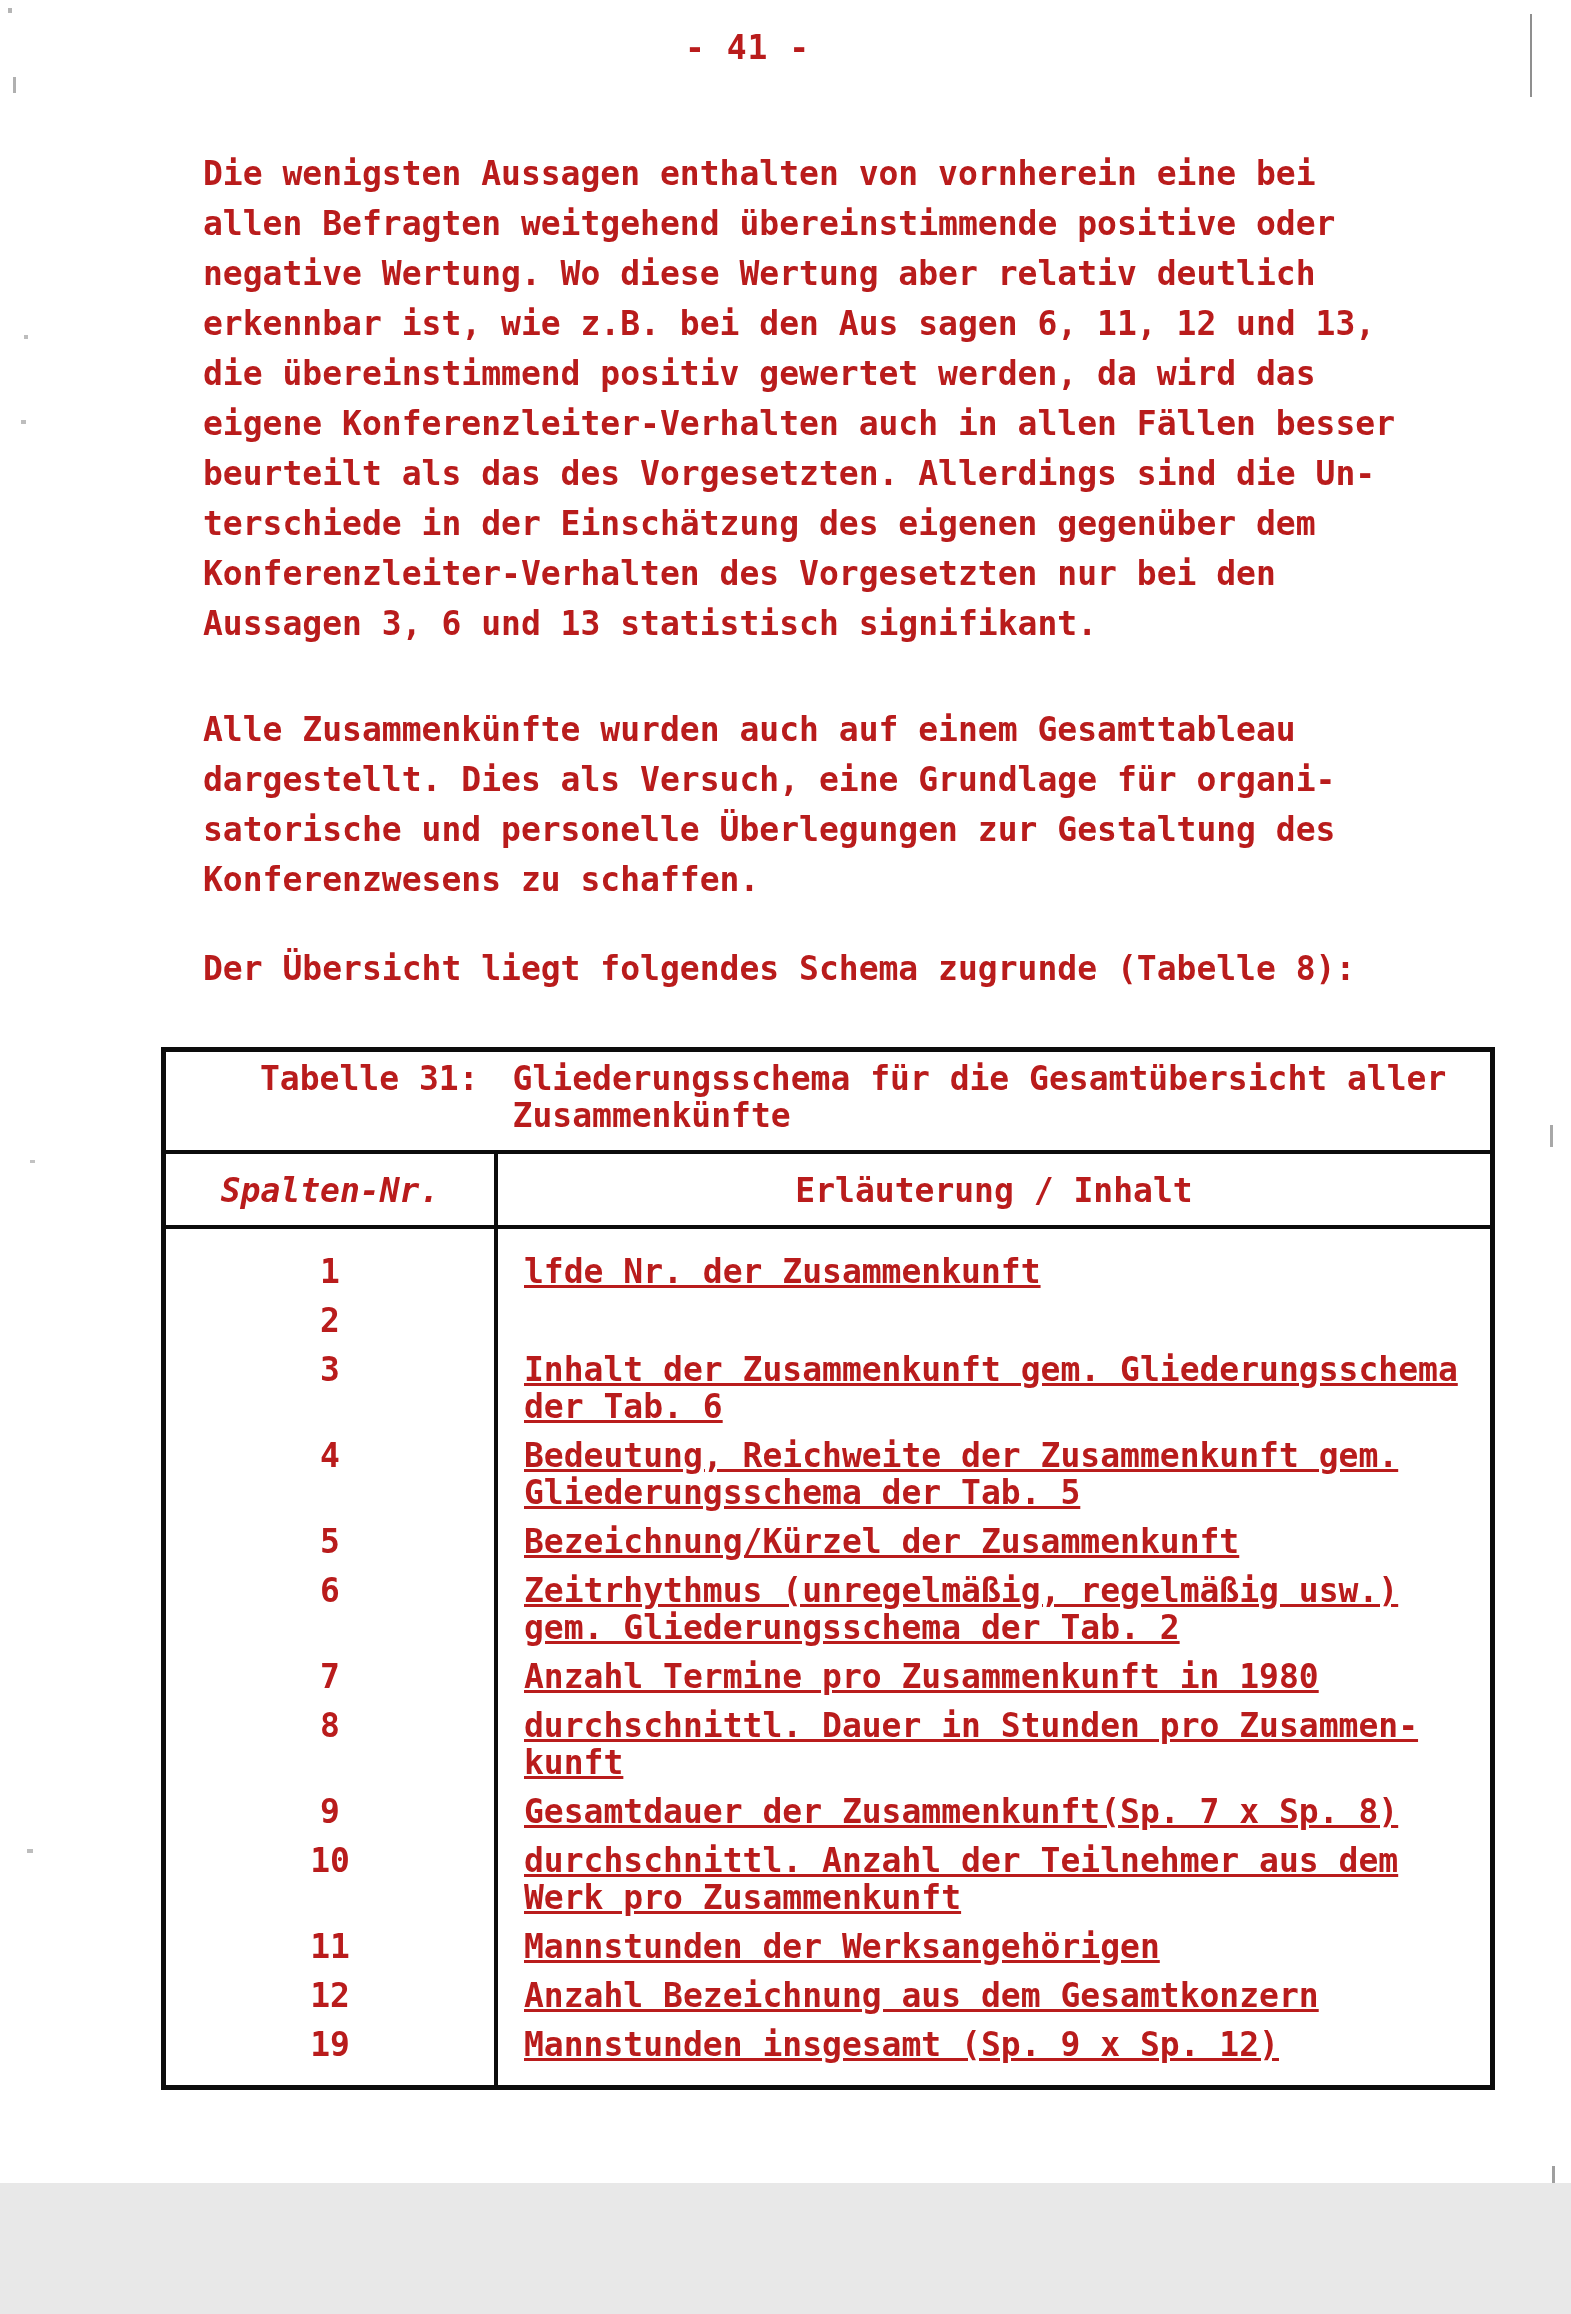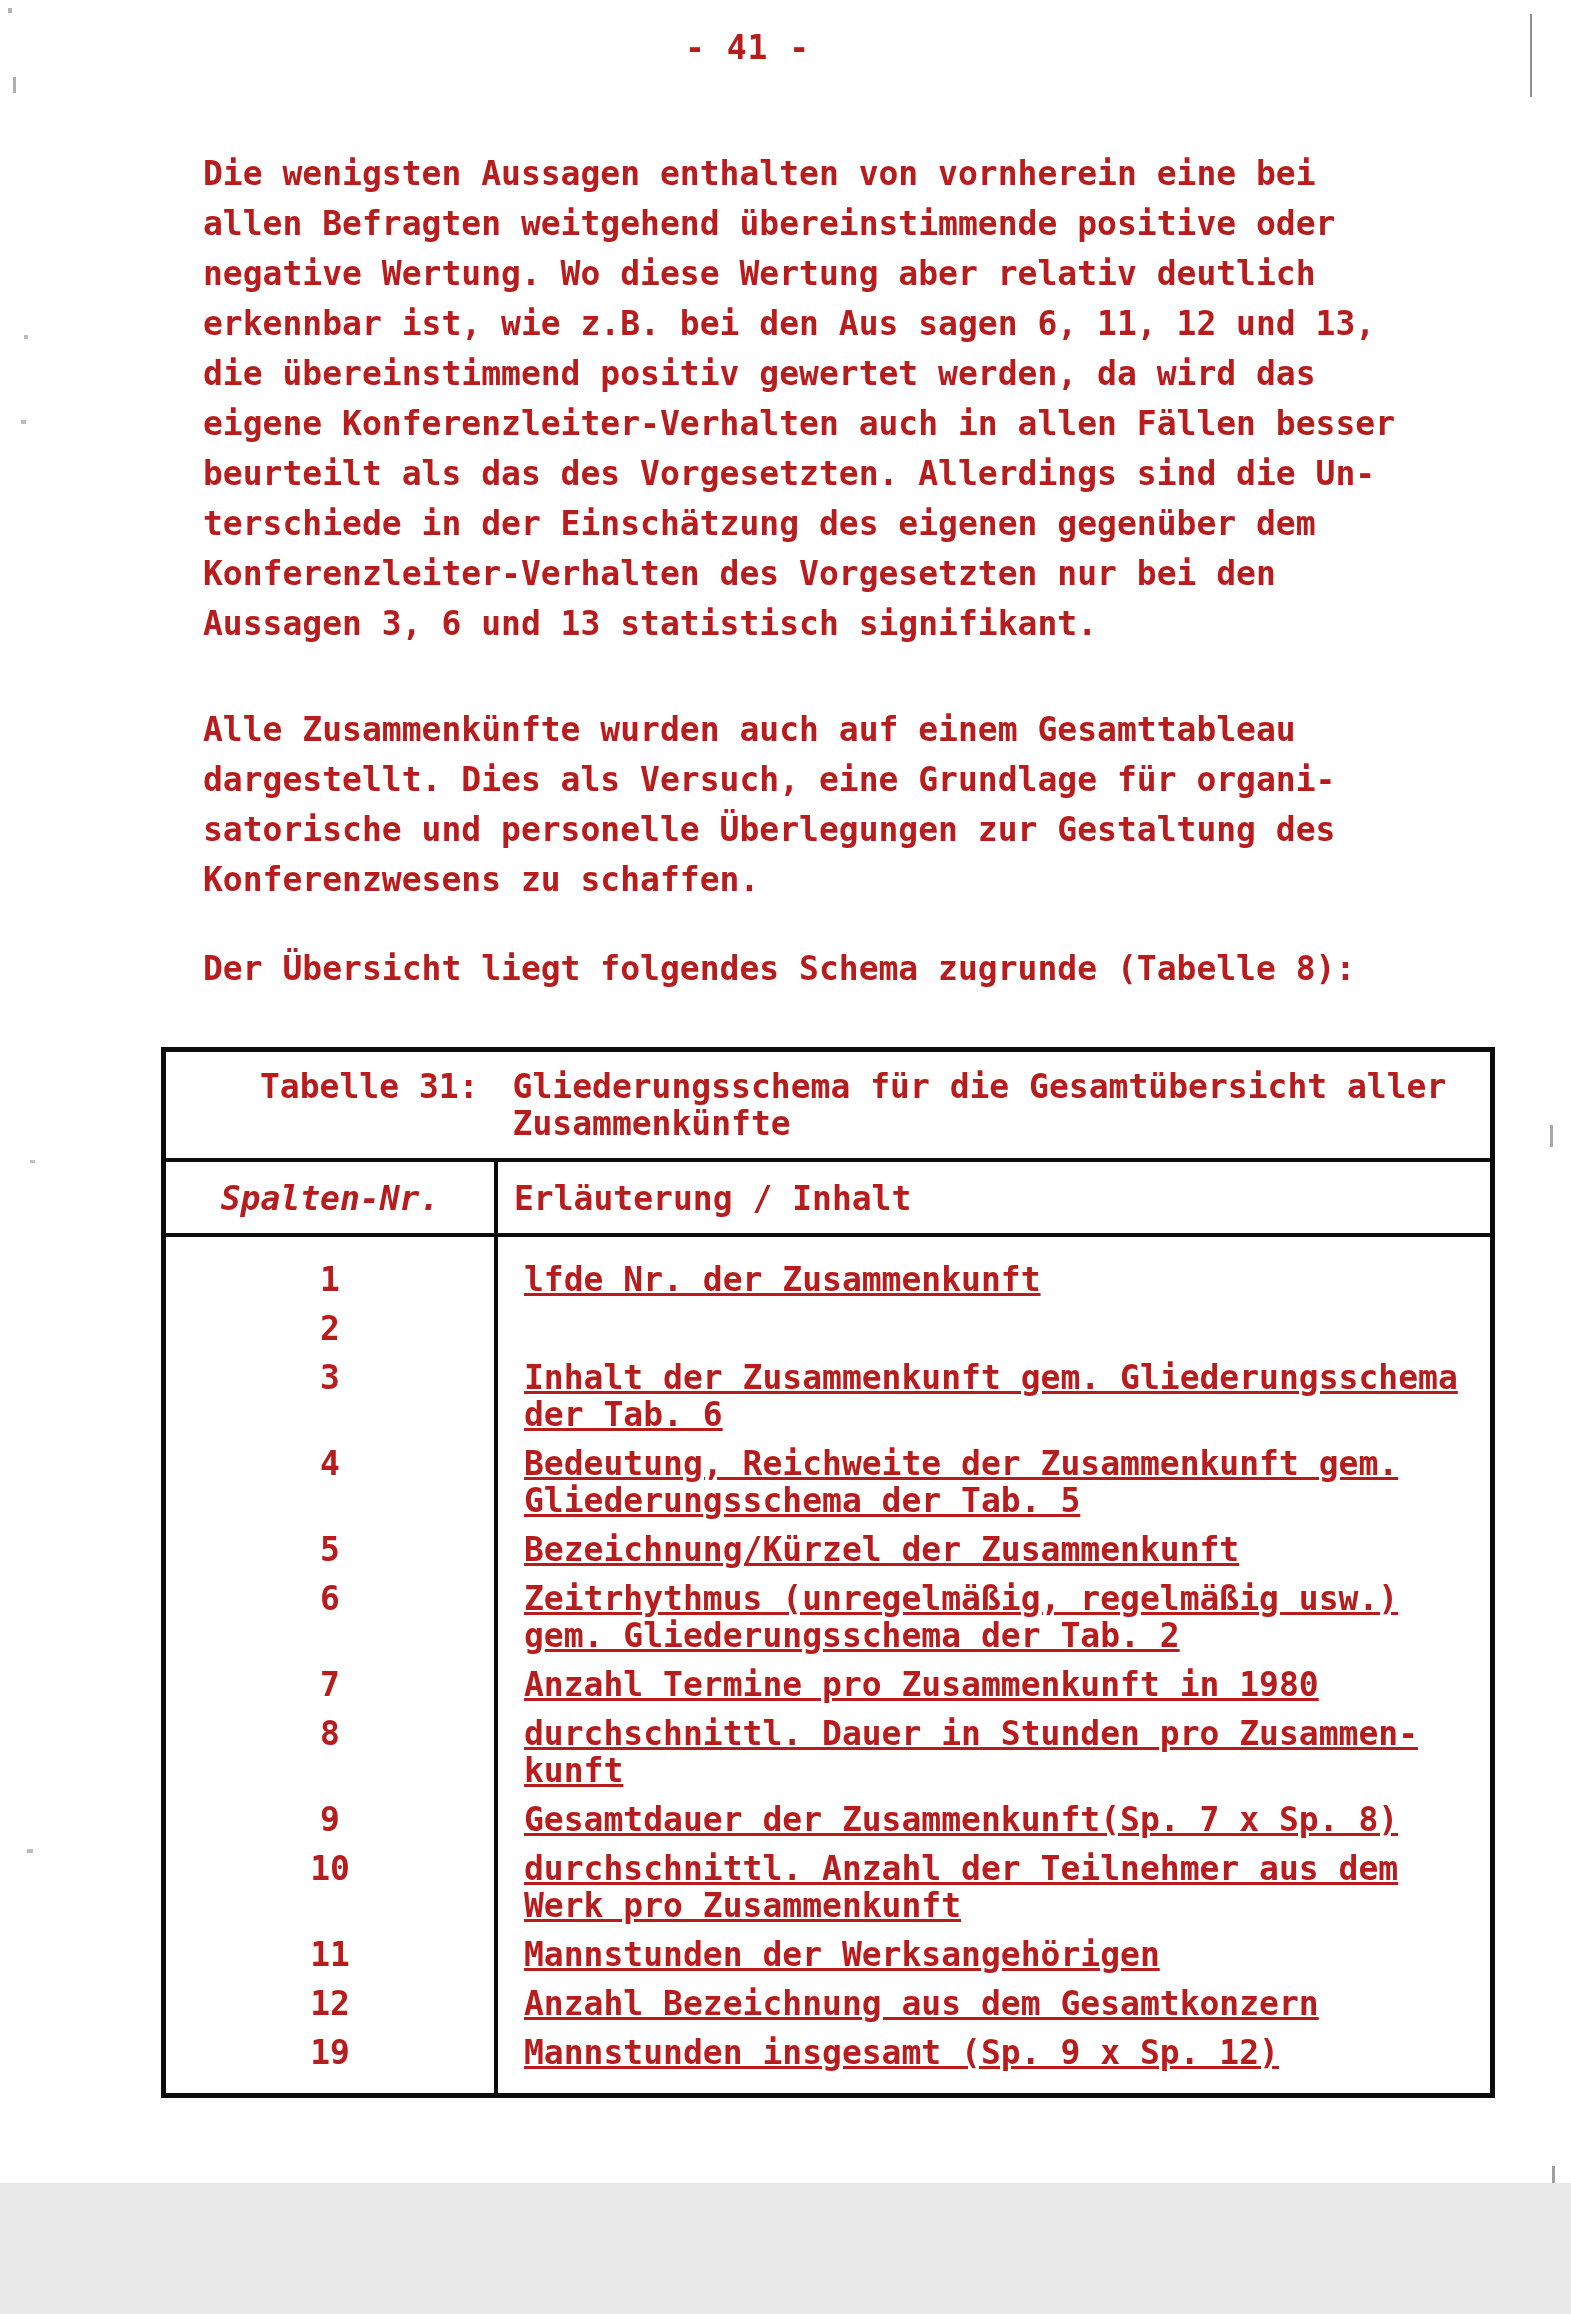--- a/index.html
+++ b/index.html
@@ -43,36 +43,36 @@
     left: 161px;
     width: 1334px;
     box-sizing: border-box;
     border: 5px solid #0c0c0c;
     background: #ffffff;
     font-size: 33px;
     line-height: 37px;
   }
   .caption-row {
     display: flex;
-    padding: 16px 12px 16px 94px;
+    padding: 8px 12px 16px 94px;
     border-bottom: 4px solid #0c0c0c;
   }
   .caption-label { white-space: nowrap; margin-right: 34px; }
   .caption-text { white-space: pre-line; }
 
   .header-row { display: flex; border-bottom: 4px solid #0c0c0c; }
   .hcol-num {
     flex: 0 0 332px;
     box-sizing: border-box;
     border-right: 4px solid #0c0c0c;
     text-align: center;
     padding: 18px 0 16px;
     font-style: italic;
   }
-  .hcol-desc { flex: 1; text-align: left; padding: 18px 16px 16px; }
+  .hcol-desc { flex: 1; text-align: center; padding: 18px 16px 16px; }
 
   .trow { display: flex; }
   .cell-num {
     flex: 0 0 332px;
     box-sizing: border-box;
     border-right: 4px solid #0c0c0c;
     text-align: center;
     padding-bottom: 12px;
   }
   .cell-desc {

